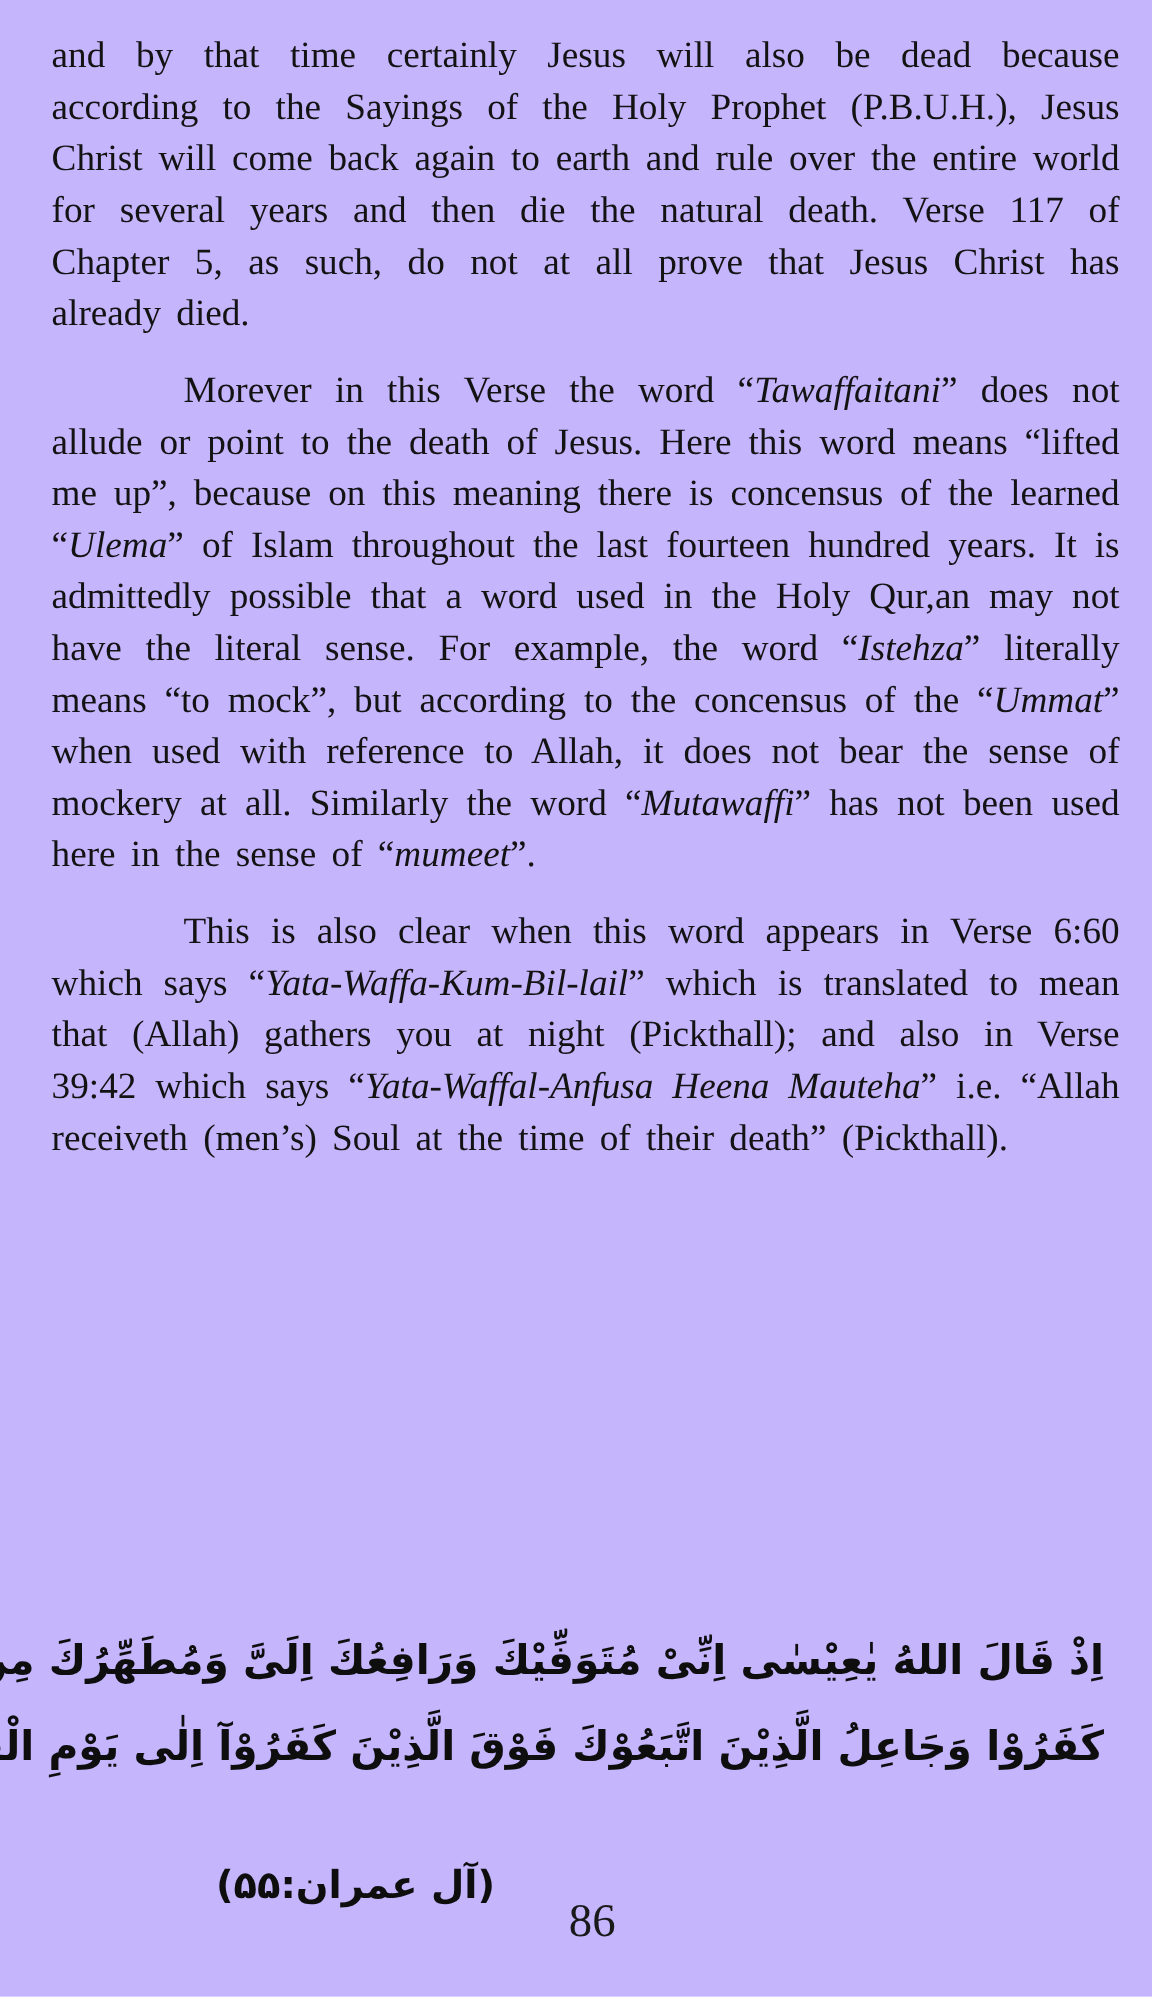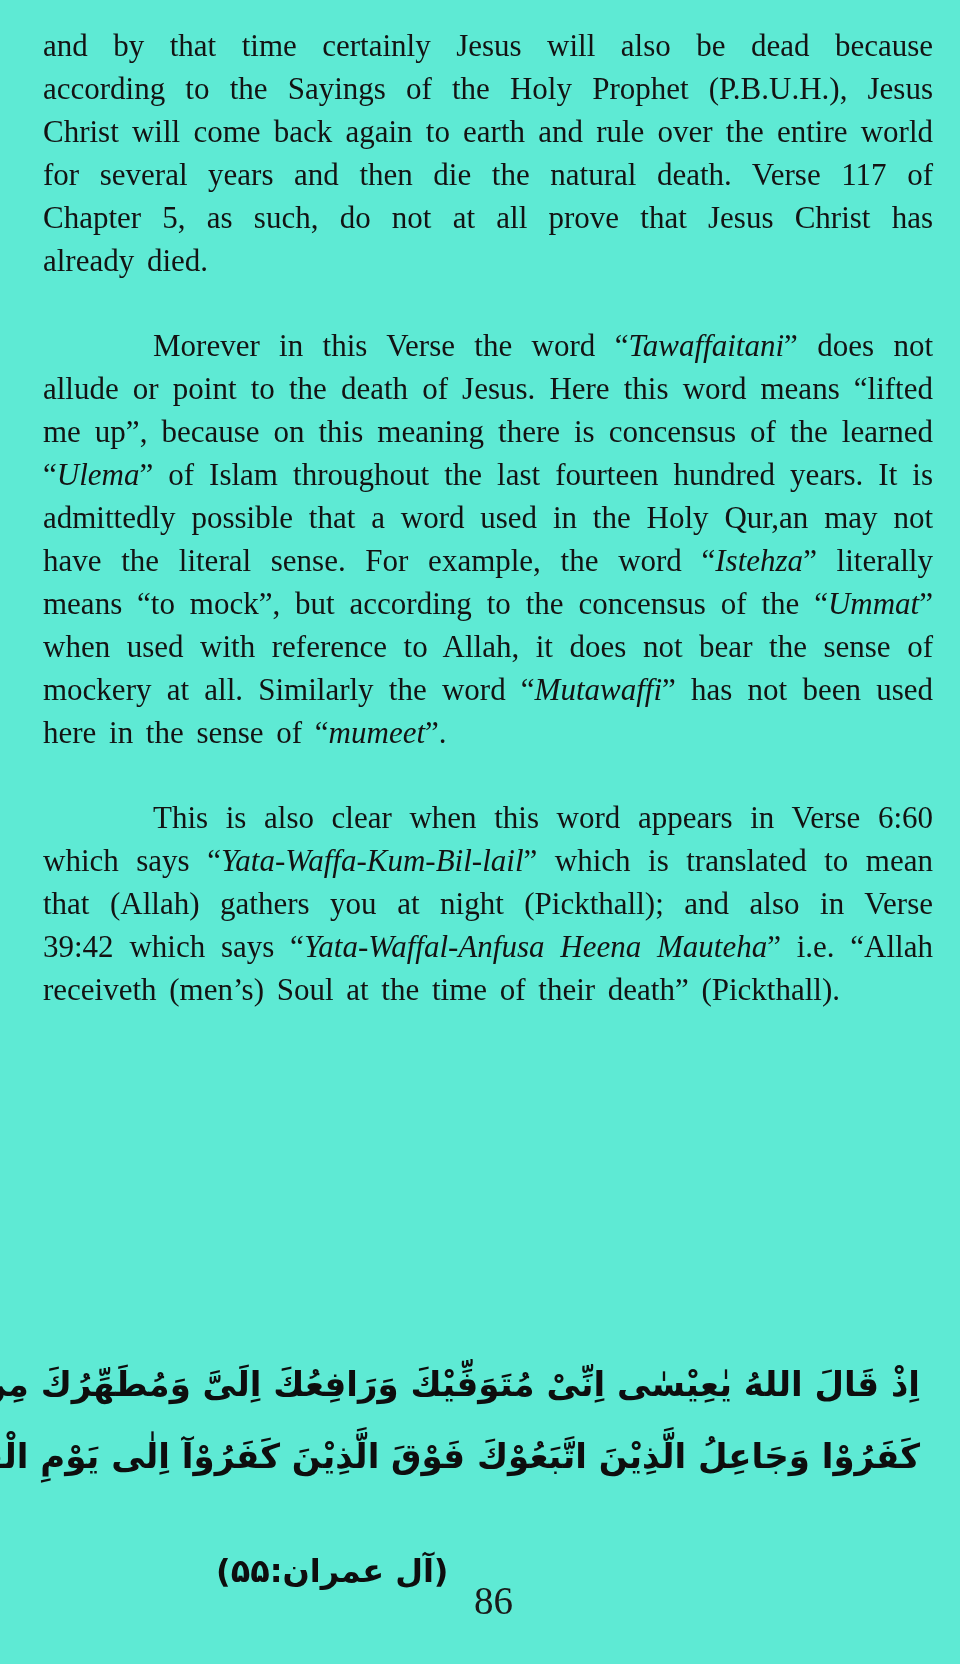--- a/index.html
+++ b/index.html
@@ -4,40 +4,40 @@
 <style>
   html, body {
     margin: 0;
     padding: 0;
     background: #ffffff;
   }
   .page {
     position: relative;
     width: 960px;
     height: 1664px;
-    background: #5eead4;
+    background: #c4b5fd;
     overflow: hidden;
     font-family: "Liberation Serif", "DejaVu Serif", serif;
     color: #131313;
   }
   .body-text {
     position: absolute;
     left: 43px;
     top: 24px;
     width: 890px;
   }
   .para {
     margin: 0;
     font-size: 31px;
     line-height: 43px;
     text-align: justify;
     word-spacing: 0.16em;
   }
   .para + .para {
-    margin-top: 42px;
+    margin-top: 21px;
   }
   .para.indent {
     text-indent: 110px;
   }
   .para i {
     font-style: italic;
   }
   .arabic-block {
     position: absolute;
     left: 40px;
@@ -59,21 +59,20 @@
   }
   .verse-ref {
     position: absolute;
     top: 1552px;
     left: 180px;
     direction: rtl;
     font-family: "DejaVu Sans", sans-serif;
     font-weight: 700;
     font-size: 32px;
     color: #0e0e0e;
-    margin-left: 36px;
   }
   .page-num {
     position: absolute;
     top: 1578px;
     left: 474px;
     font-size: 39px;
     color: #1a1a1a;
   }
 </style>
 </head>

